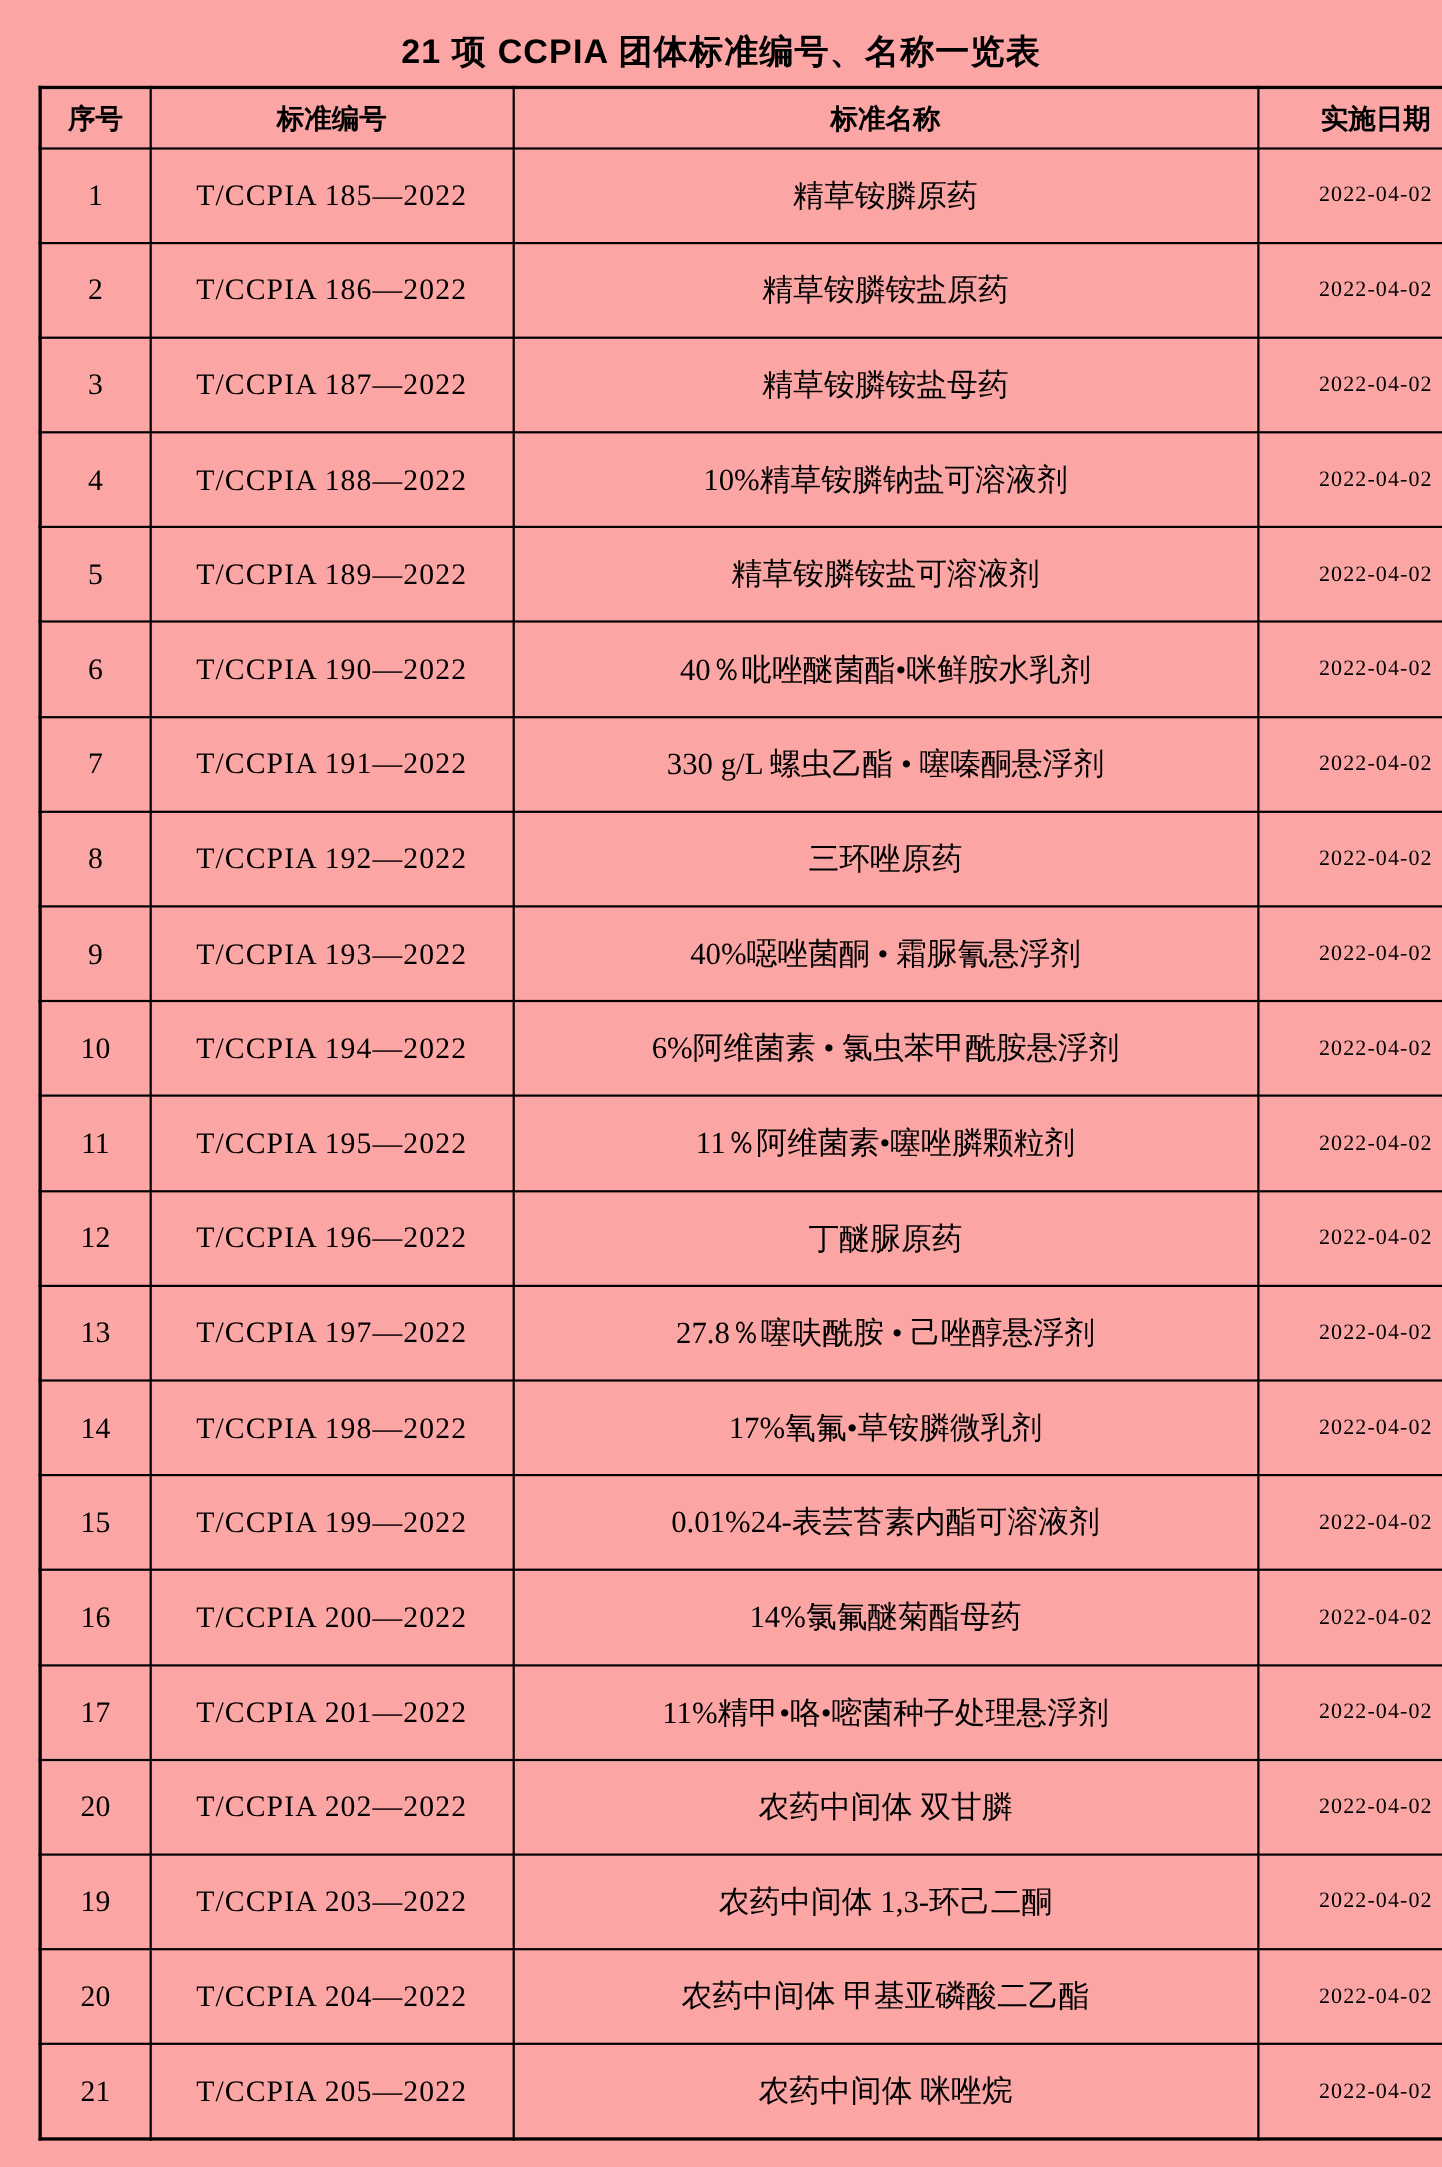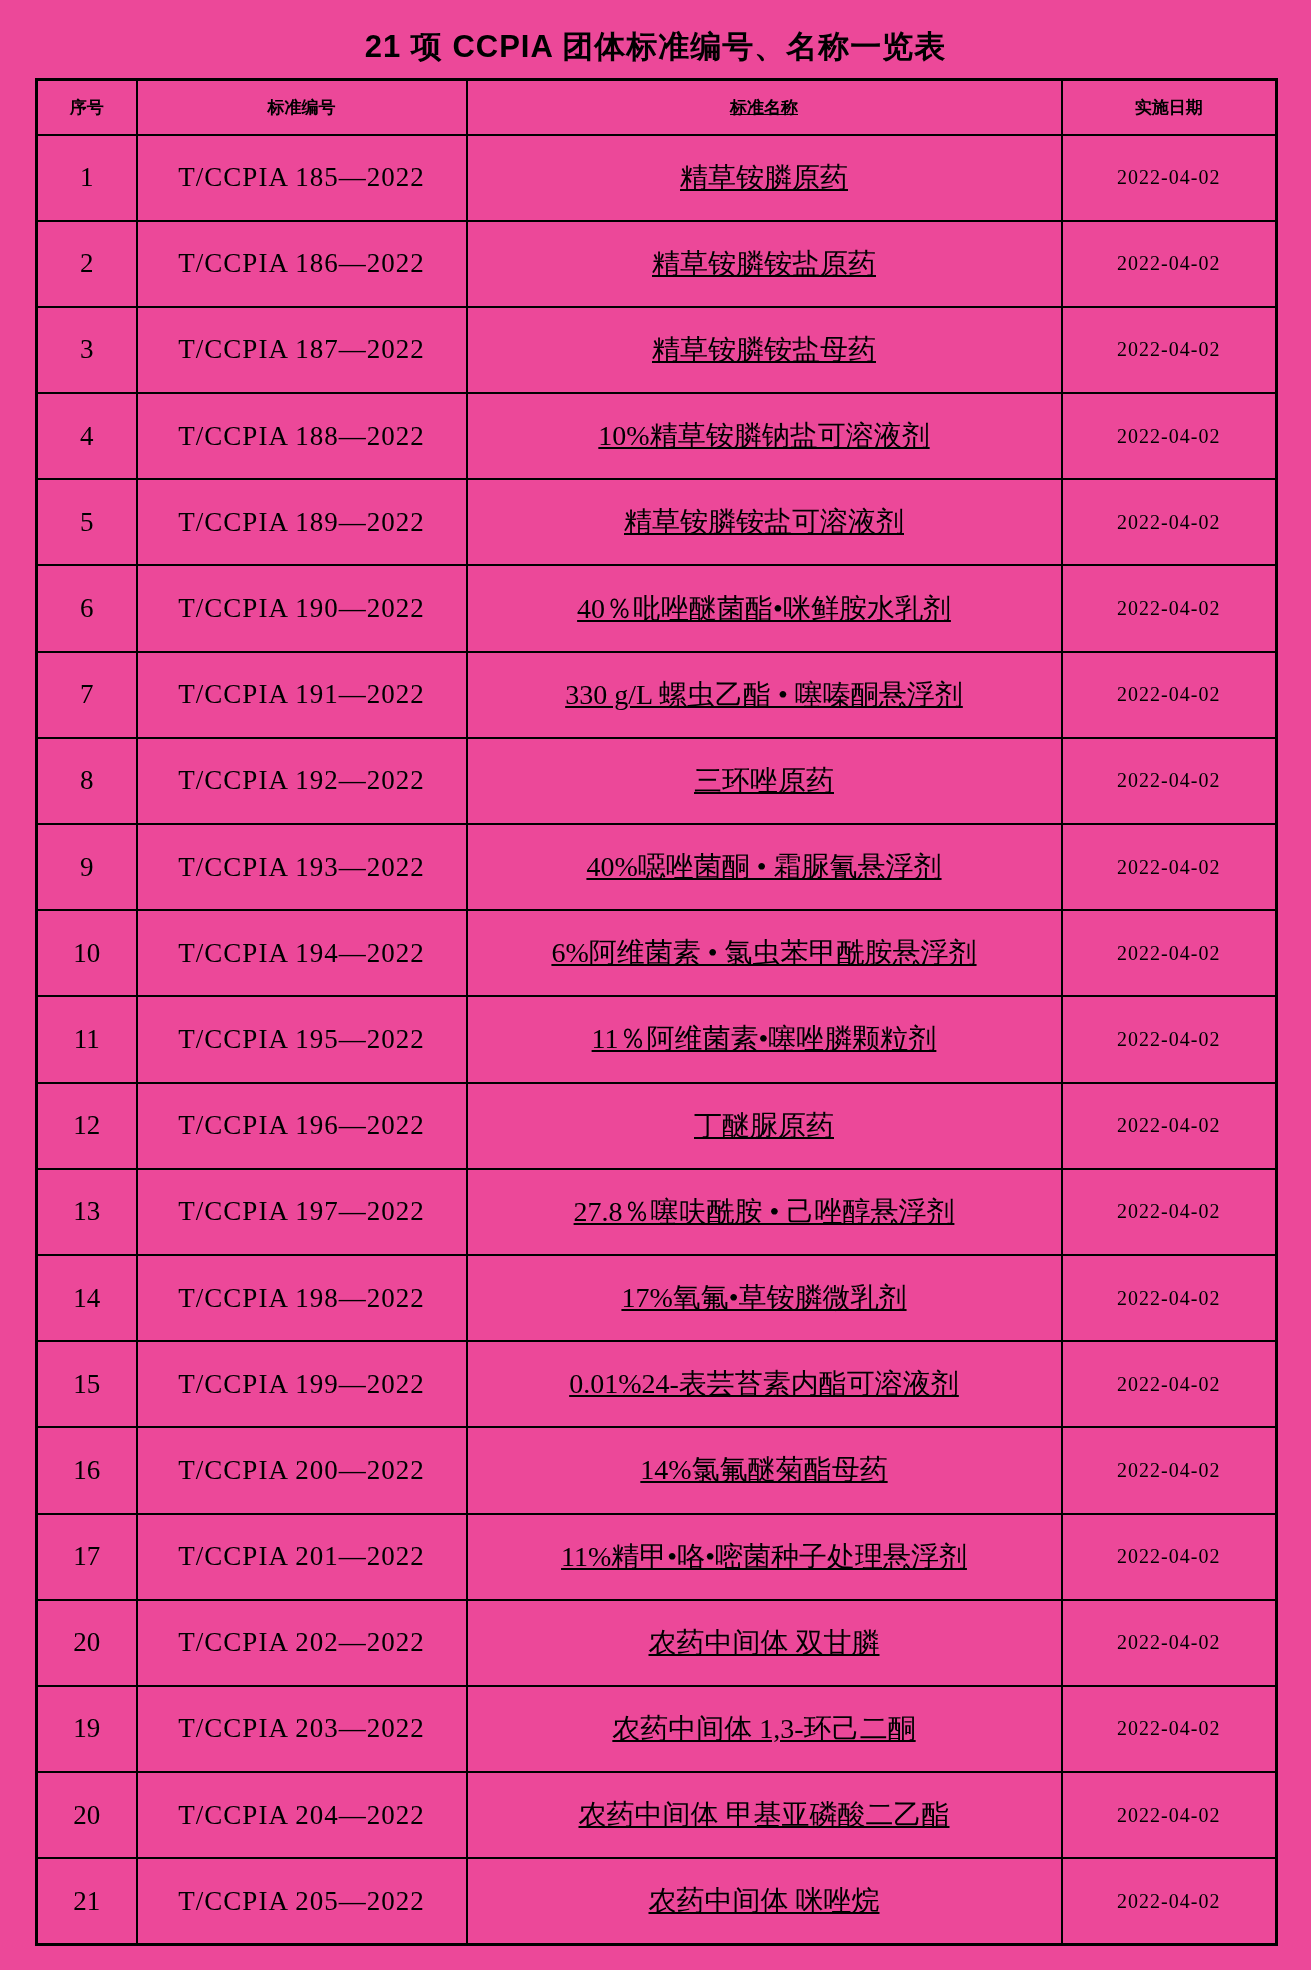--- a/index.html
+++ b/index.html
@@ -4,21 +4,21 @@
 <style>
   html, body {
     margin: 0;
     padding: 0;
     background: #ffffff;
   }
   .page {
     position: relative;
     width: 1311px;
     height: 1970px;
-    background: #ec4899;
+    background: #fca5a5;
     overflow: hidden;
     font-family: "Liberation Serif", "DejaVu Serif", serif;
     color: #000000;
   }
   .doc-title {
     margin: 0;
     padding-top: 26px;
     text-align: center;
     font-family: "Liberation Sans", "DejaVu Sans", sans-serif;
     font-weight: bold;
@@ -42,25 +42,25 @@
     vertical-align: middle;
     padding: 0 6px;
     overflow: hidden;
     white-space: nowrap;
   }
   table.standards thead tr { height: 55px; }
   table.standards tbody tr { height: 86.2px; }
   table.standards th {
     font-family: "Liberation Sans", "DejaVu Sans", sans-serif;
     font-weight: bold;
-    font-size: 17px;
+    font-size: 25px;
   }
   .col-seq  { width: 100px; }
   .col-code { width: 330px; }
-  .col-name { width: 595px; text-decoration: underline; }
+  .col-name { width: 677px; }
   .col-date { width: 215px; }
   td.col-seq  { font-size: 27px; }
   td.col-code { font-size: 27px; letter-spacing: 1px; }
   td.col-name { font-size: 28px; border-radius: 32px; }
   td.col-date { font-size: 20px; letter-spacing: 1px; }
 </style>
 </head>
 <body>
 
 <div class="page">

